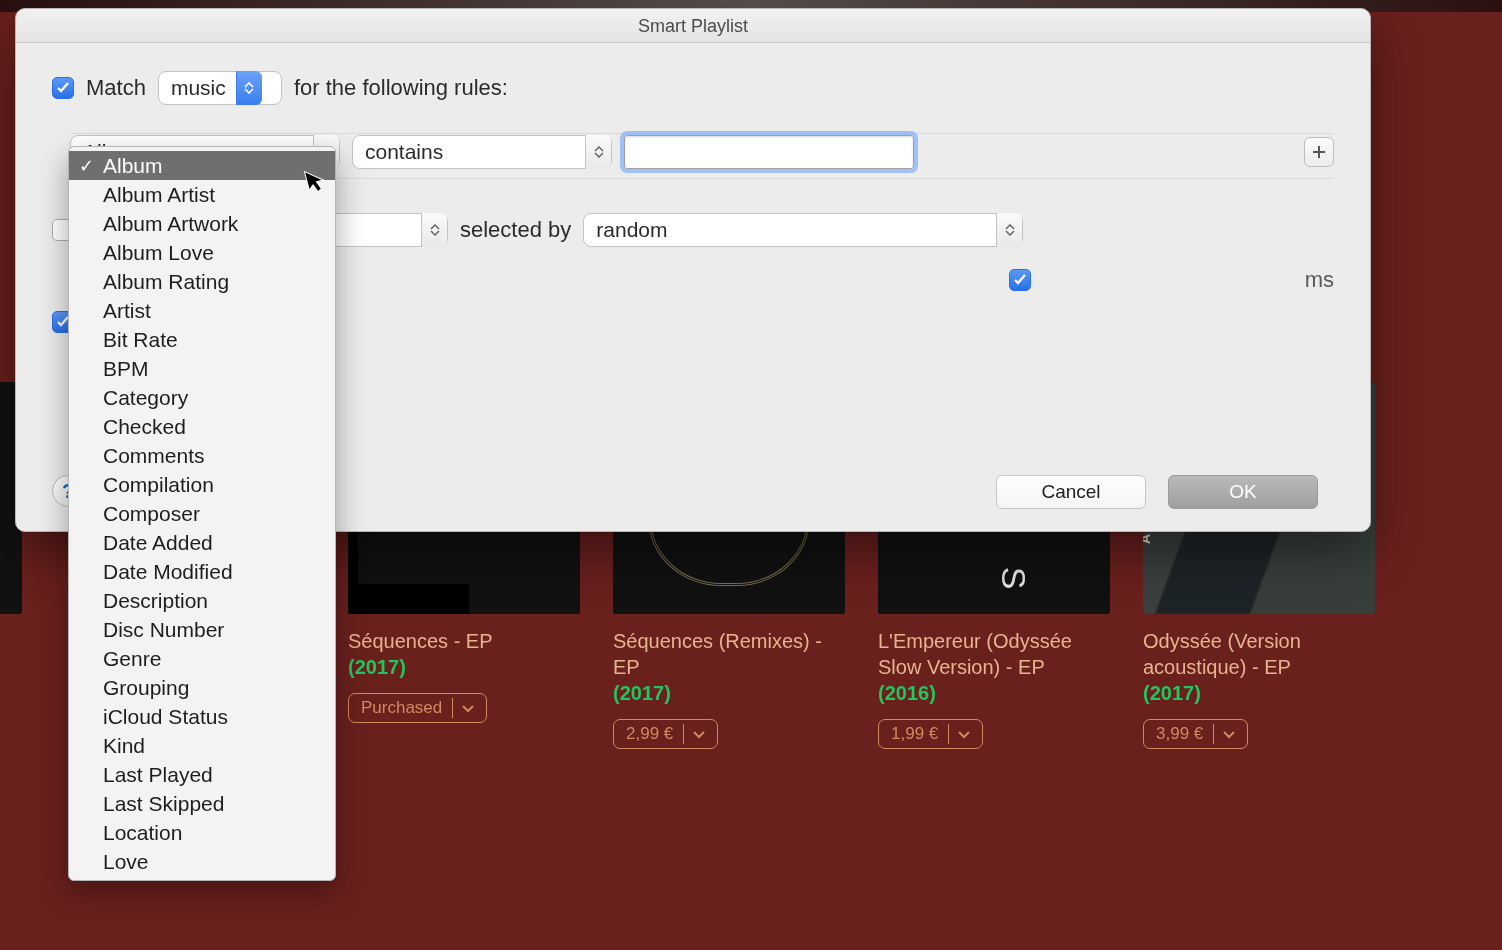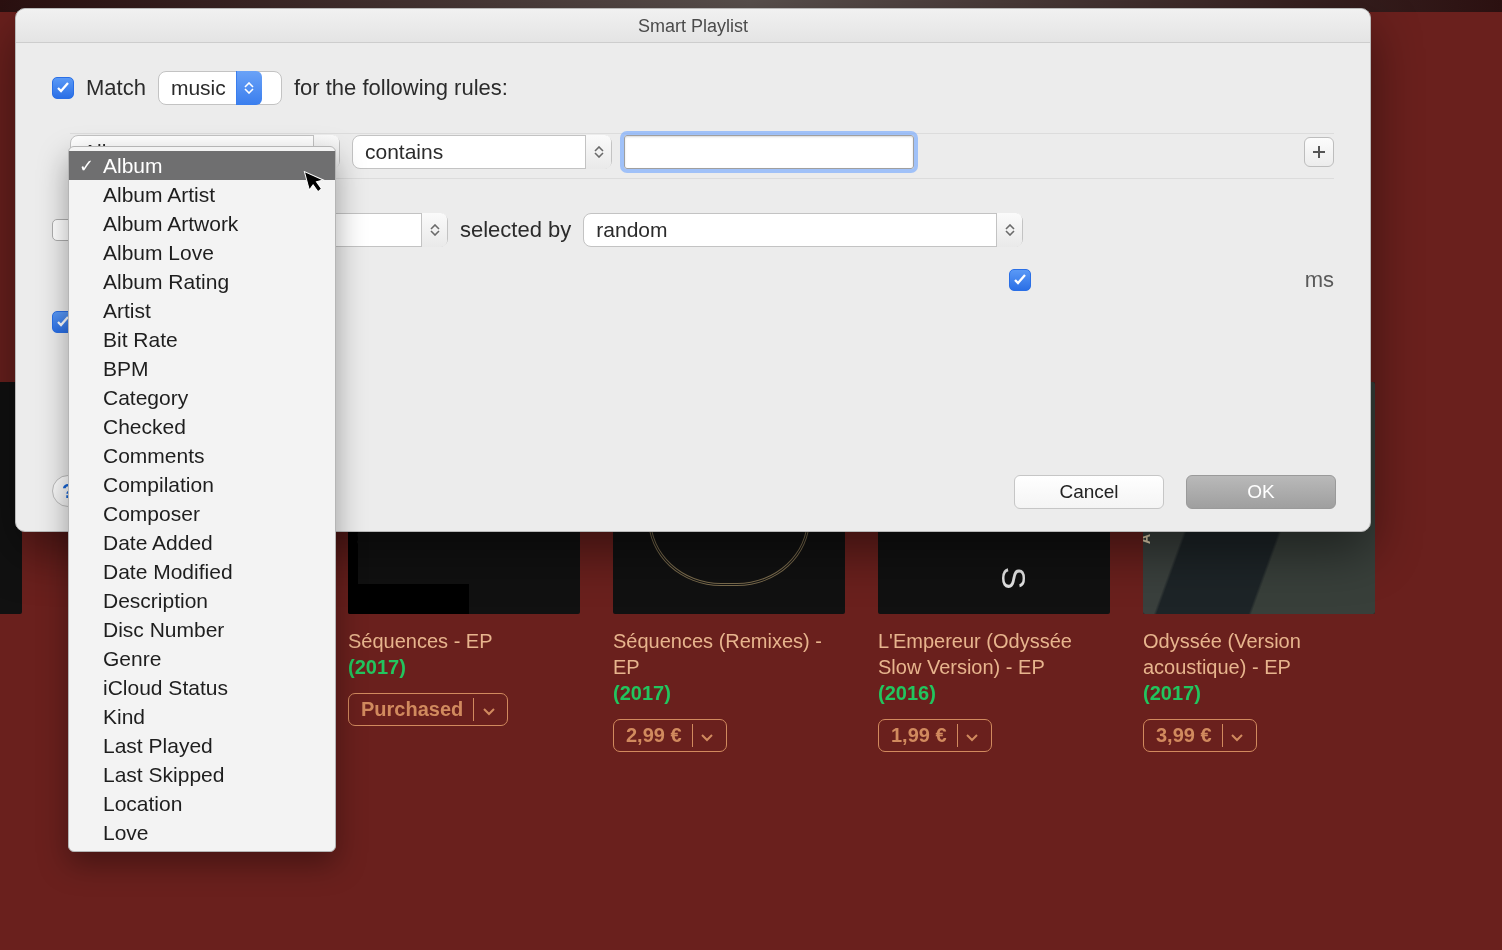--- a/index.html
+++ b/index.html
@@ -20,23 +20,22 @@
   }
   .card .cover {
     width:232px; height:232px; position:relative; overflow:hidden;
     background:#111; border-radius:2px;
   }
   .card .title { color:#e7b48d; margin-top:14px; line-height:1.3; }
   .card .year  { color:#22c55e; margin-top:2px;font-weight:bold; }
   .card .pill  {
     display:inline-flex; align-items:center;
     border:1.5px solid #d18a5e; border-radius:7px;
-    color:#d18a5e; font-size:20px; margin-top:14px;
+    color:#d18a5e; font-size:17px; margin-top:14px;
     padding:4px 12px;
-    font-weight:bold;
   }
   .card .pill .caret {
     width:22px; text-align:center; border-left:1.5px solid #d18a5e;
     margin-left:10px; padding-left:8px;
   }
   .card .pill .caret svg { width:12px; height:8px; }
 
   
   .cover1 { background:linear-gradient(135deg,#d4b26b 0%,#2b1a06 55%,#050502 100%); }
   .cover2 { background:#b0050f; }
@@ -113,21 +112,21 @@
   }
 
   .btn{
     width:150px;height:34px;border-radius:6px;font-size:19px;
     display:inline-flex;align-items:center;justify-content:center;
     border:1px solid #c6c6c6;background:linear-gradient(#ffffff,#f4f4f4);color:#222;
   }
   .btn.primary{
     background:linear-gradient(#b9b9b9,#9f9f9f);border-color:#9a9a9a;color:#fff;
   }
-  .buttons{ position:absolute; right:34px; bottom:22px; display:flex; gap:22px;}
+  .buttons{ position:absolute; right:52px; bottom:22px; display:flex; gap:22px;}
 
   .help{
     position:absolute;left:36px;bottom:24px;width:32px;height:32px;border-radius:50%;
     border:1px solid #bcbcbc;background:linear-gradient(#fff,#efefef);color:#1664d5;
     display:flex;align-items:center;justify-content:center;font-weight:700;font-size:20px;
   }
 
   
   .rule-field{ width:270px; }
   .rule-op   { width:260px; }
@@ -371,20 +370,21 @@
       <div class="item">Category</div>
       <div class="item">Checked</div>
       <div class="item">Comments</div>
       <div class="item">Compilation</div>
       <div class="item">Composer</div>
       <div class="item">Date Added</div>
       <div class="item">Date Modified</div>
       <div class="item">Description</div>
       <div class="item">Disc Number</div>
       <div class="item">Genre</div>
+      <div class="item">Grouping</div>
       <div class="item">iCloud Status</div>
       <div class="item">Kind</div>
       <div class="item">Last Played</div>
       <div class="item">Last Skipped</div>
       <div class="item">Location</div>
       <div class="item">Love</div>
     </div>
   <div class="cursor">
     <svg width="20" height="26" viewBox="0 0 20 26">
       <path d="M2 1l0 19 5-4 3 8 4-2-3-8 7 0z" fill="#000" stroke="#fff" stroke-width="1"></path>

